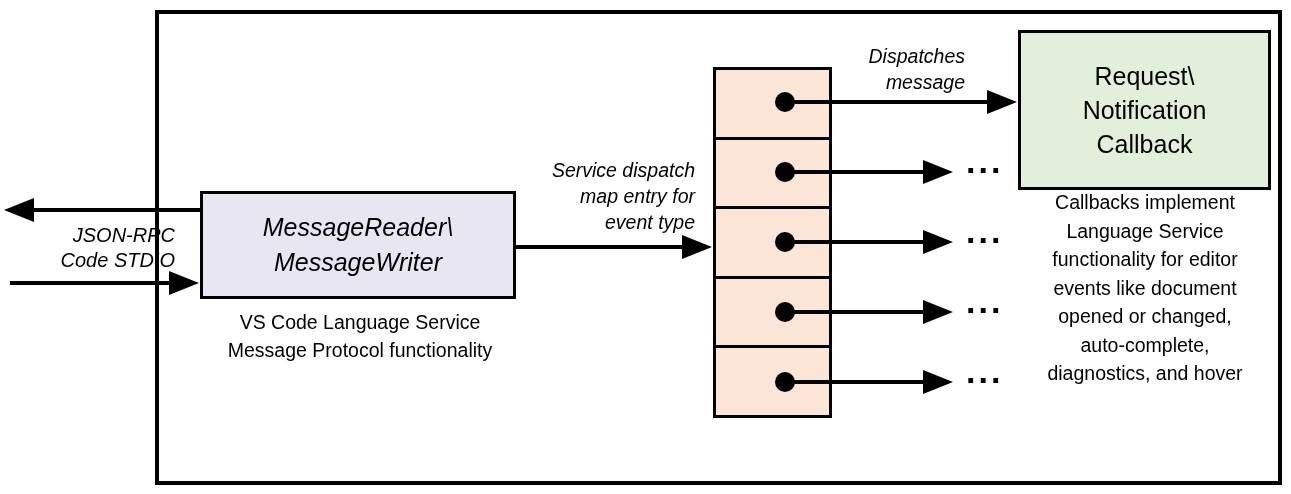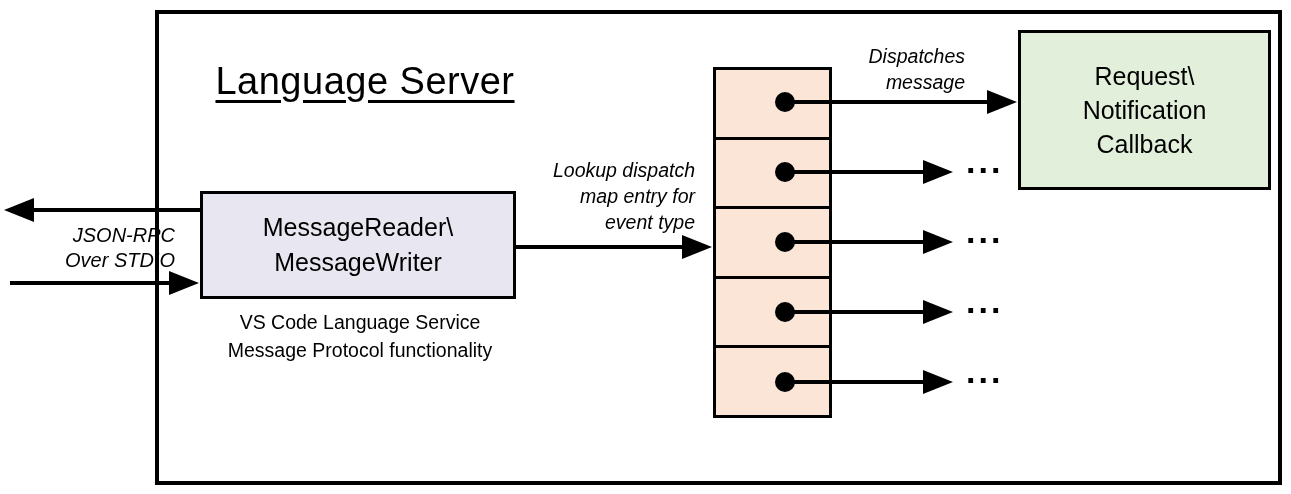--- a/index.html
+++ b/index.html
@@ -40,20 +40,21 @@
     align-items: center;
     justify-content: center;
     text-align: center;
     white-space: pre-line;
   }
   .rw-box {
     left: 200px; top: 191px;
     width: 316px; height: 108px;
     font-size: 25px;
     line-height: 35px;
+    font-style: italic;
   }
   .callback-box {
     left: 1018px; top: 30px;
     width: 253px; height: 160px;
     font-size: 25px;
     line-height: 34px;
   }
   .caption {
     position: absolute;
     text-align: center;
@@ -101,51 +102,57 @@
     white-space: nowrap;
   }
 </style>
 </head>
 <body>
 
 <div class="stage">
 
   <div class="outer-box"></div>
 
-  <div class="diagram-title">Language Server</div>
 
   <div class="flow-label io-label">JSON-RPC
-Over STDIO</div>
+Code STDIO</div>
 
   <div class="node-box rw-box" style="background-color: rgb(232, 231, 241);">MessageReader\
 MessageWriter</div>
 
   <div class="caption rw-caption">VS Code Language Service
 Message Protocol functionality</div>
 
-  <div class="flow-label lookup-label">Lookup dispatch
+  <div class="flow-label lookup-label">Service dispatch
 map entry for
 event type</div>
 
   <div class="dispatch-map" style="background-color: rgb(251, 229, 214);">
     <div class="map-cell"></div>
     <div class="map-cell"></div>
     <div class="map-cell"></div>
     <div class="map-cell"></div>
     <div class="map-cell"></div>
   </div>
 
 
   <div class="flow-label dispatch-label">Dispatches
 message</div>
 
   <div class="node-box callback-box" style="background-color: rgb(226, 239, 218);">Request\
 Notification
 Callback</div>
 
+  <div class="caption cb-caption">Callbacks implement
+Language Service
+functionality for editor
+events like document
+opened or changed,
+auto-complete,
+diagnostics, and hover</div>
 
   <div class="ellipsis" style="left:966px; top:146px;">...</div>
   <div class="ellipsis" style="left:966px; top:216px;">...</div>
   <div class="ellipsis" style="left:966px; top:286px;">...</div>
   <div class="ellipsis" style="left:966px; top:356px;">...</div>
 
   <svg class="arrows" viewBox="0 0 1291 494">
 
     <g>
       <line x1="200" y1="210" x2="32" y2="210"></line>

